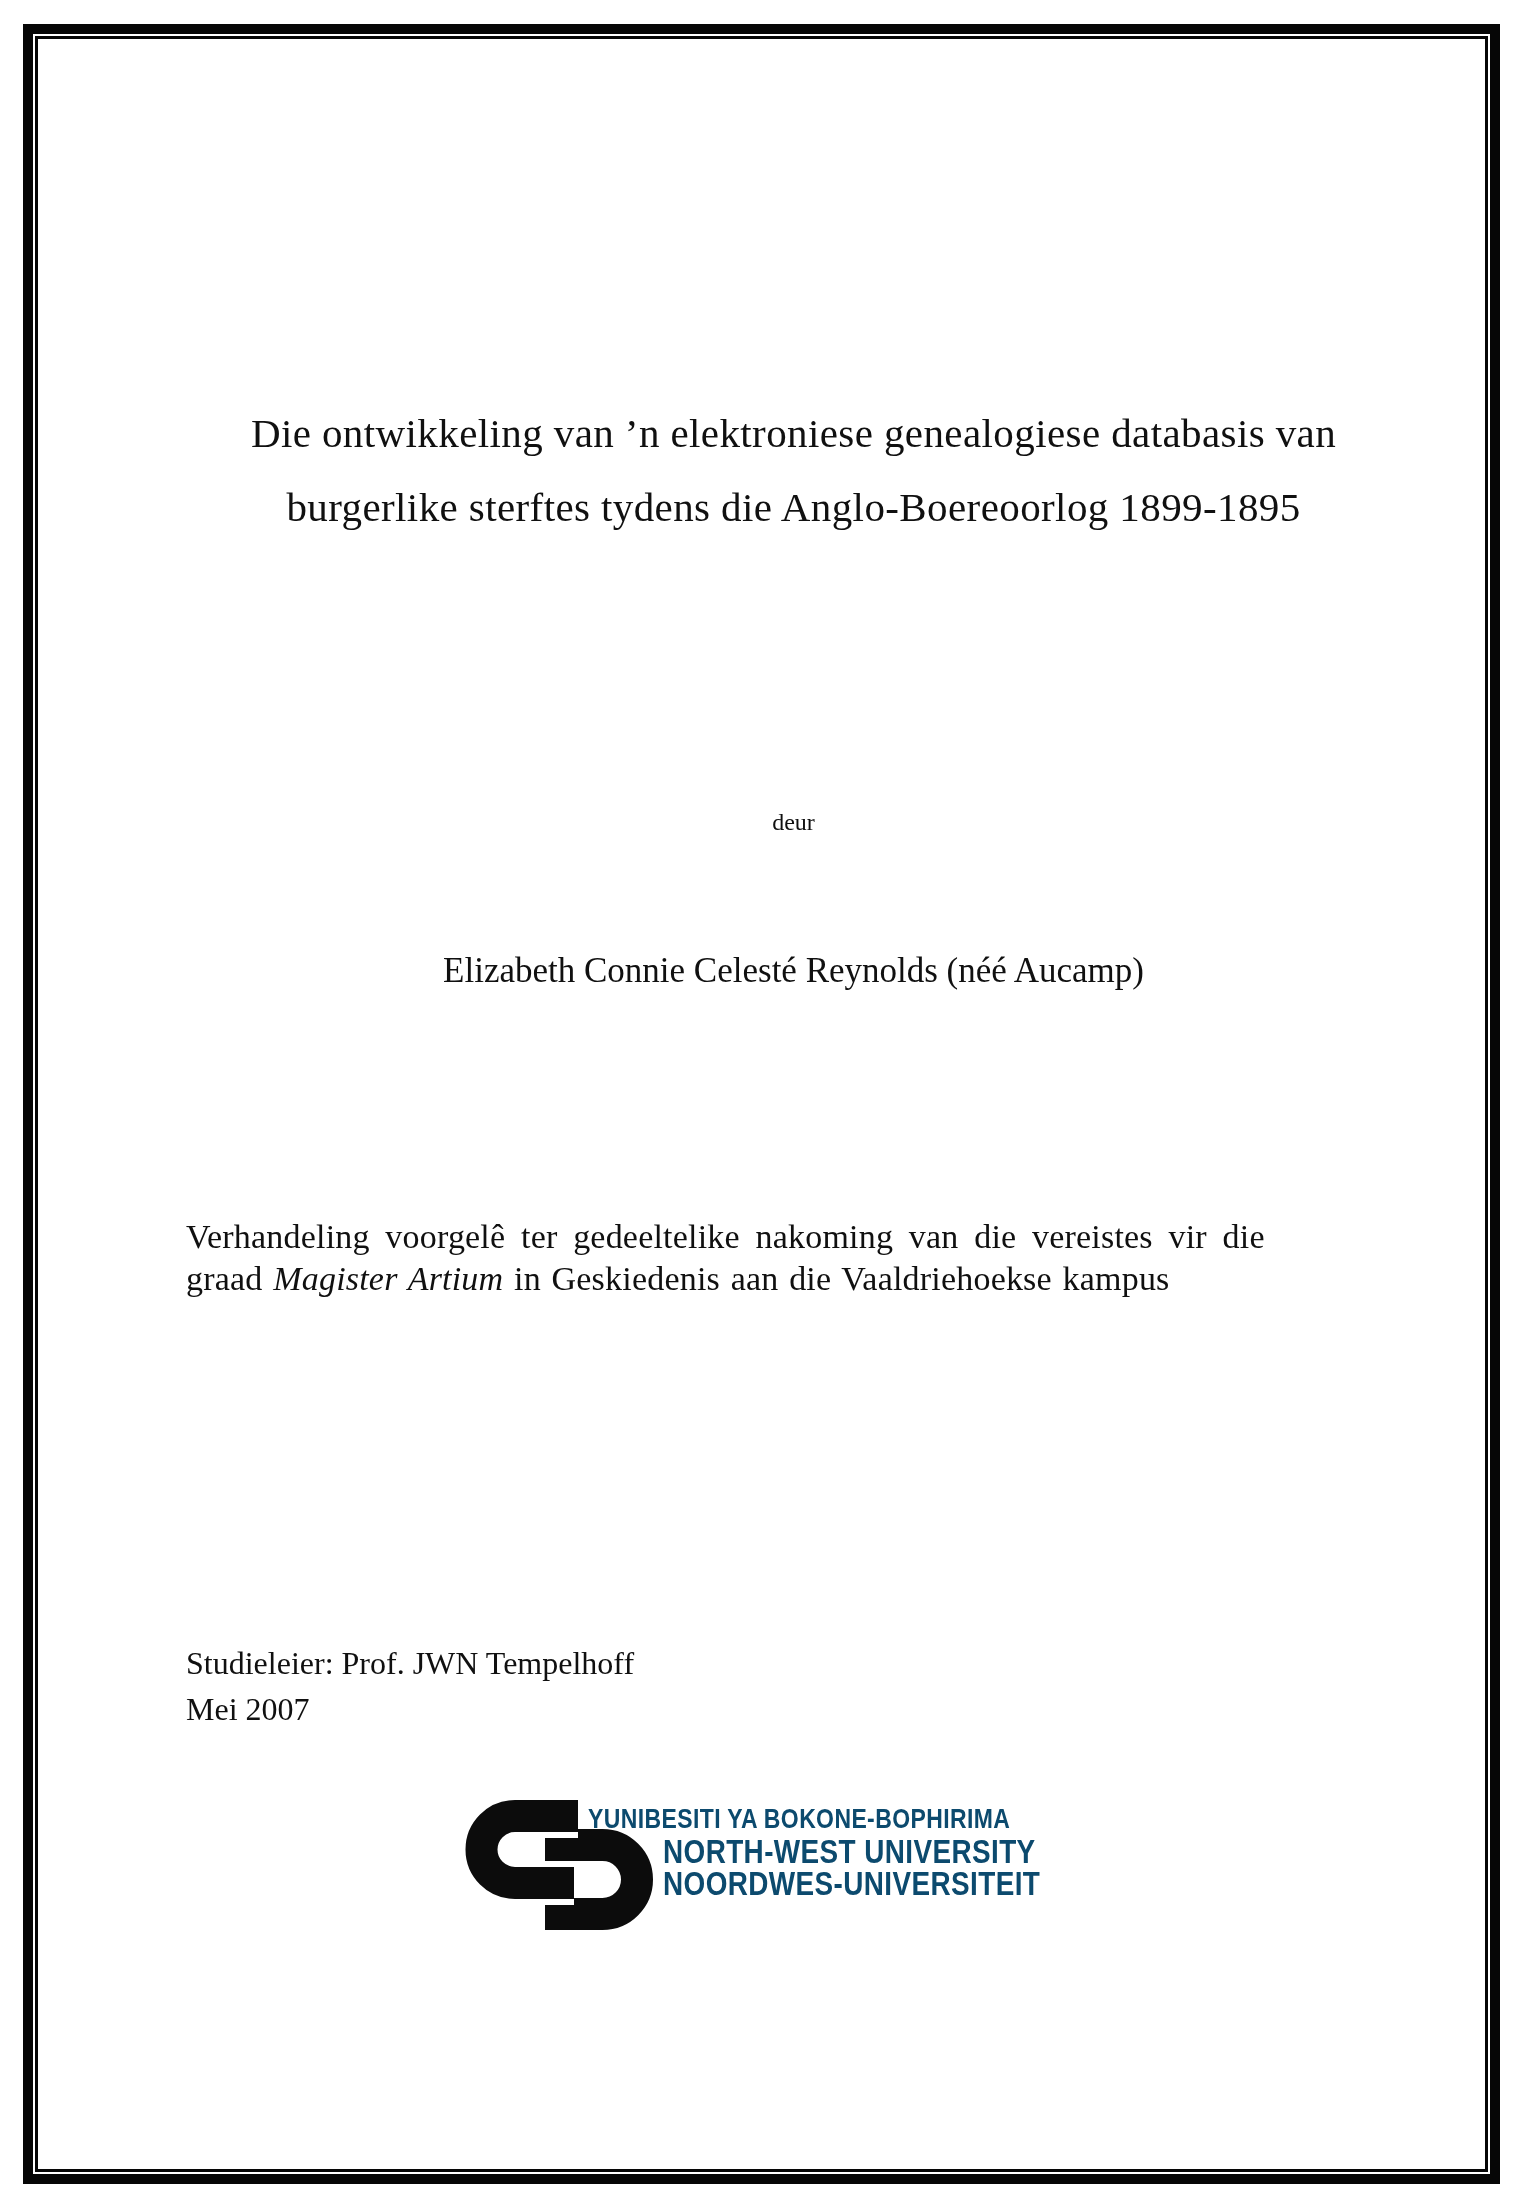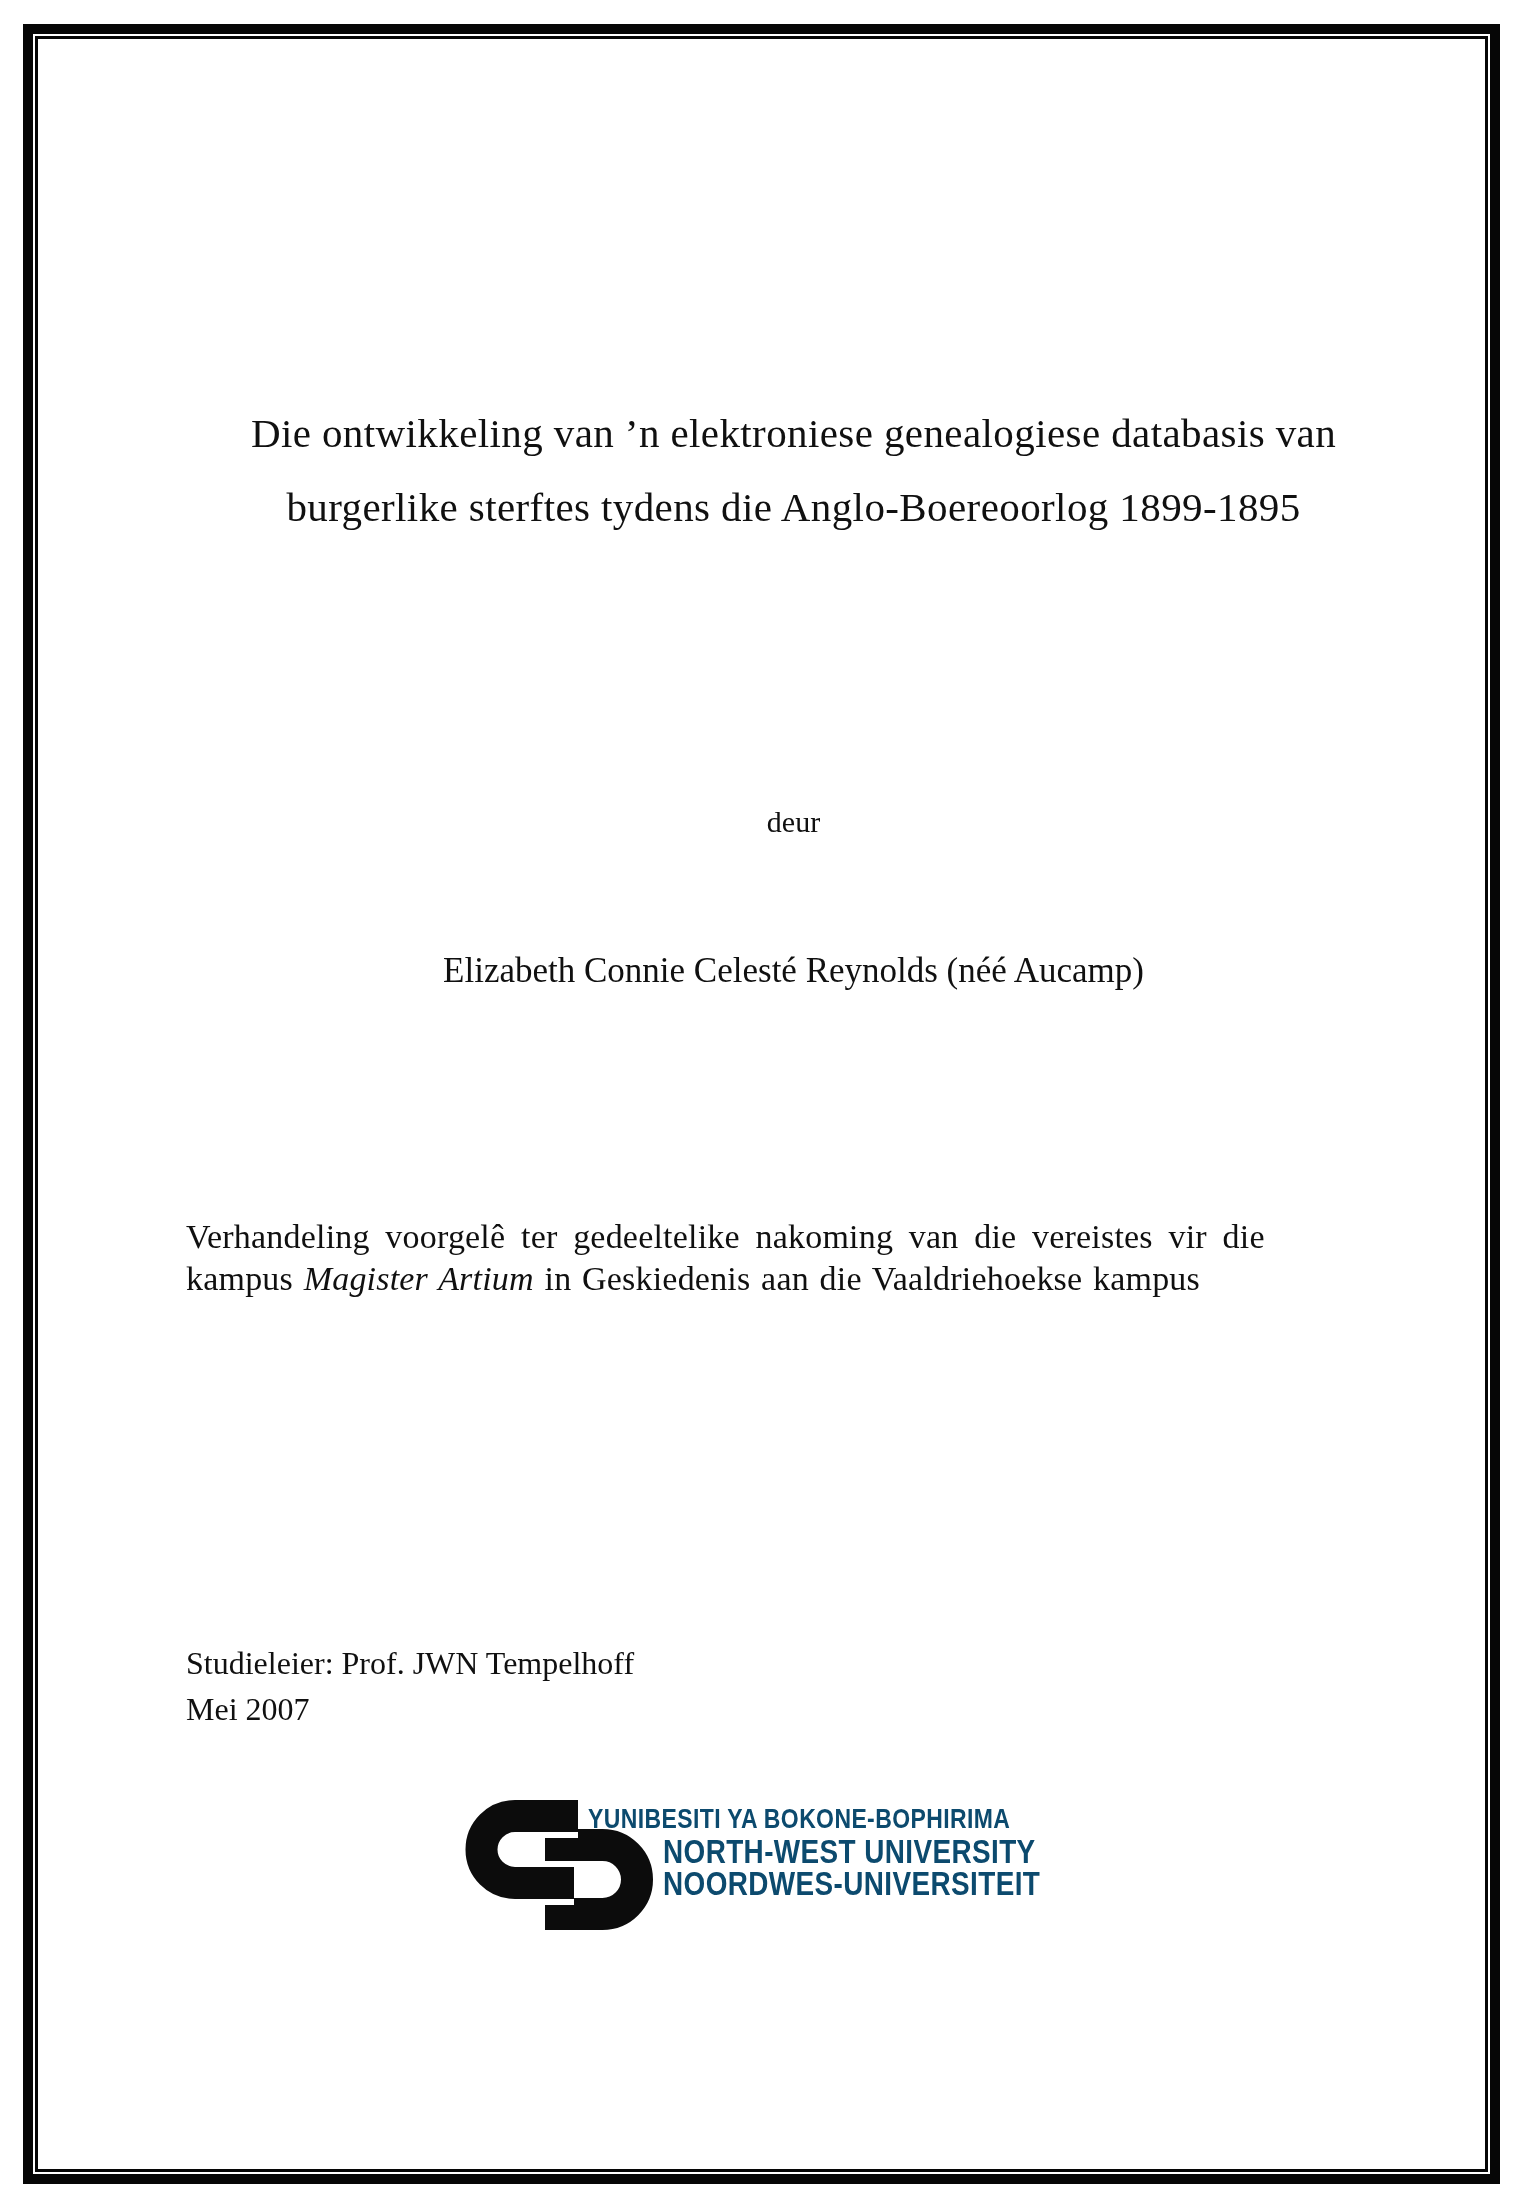--- a/index.html
+++ b/index.html
@@ -35,21 +35,21 @@
     text-align: center;
   }
   .title {
     top: 396px;
     font-size: 41px;
     line-height: 74px;
     letter-spacing: 0.4px;
   }
   .byline {
     top: 804px;
-    font-size: 30px;
+    font-size: 24px;
     line-height: 36px;
   }
   .author {
     top: 950px;
     font-size: 35px;
     line-height: 42px;
   }
   
   .statement {
     position: absolute;
@@ -113,21 +113,21 @@
     <div>Die ontwikkeling van ’n elektroniese genealogiese databasis van</div>
     <div>burgerlike sterftes tydens die Anglo-Boereoorlog 1899-1895</div>
   </div>
 
   <div class="centercol byline">deur</div>
 
   <div class="centercol author">Elizabeth Connie Celesté Reynolds (néé Aucamp)</div>
 
   <div class="statement">
     <span class="line line1">Verhandeling voorgelê ter gedeeltelike nakoming van die vereistes vir die</span>
-    <span class="line line2"><span>kampus </span><span class="italic">Magister Artium</span><span> in Geskiedenis aan die Vaaldriehoekse kampus</span></span>
+    <span class="line line2"><span>graad </span><span class="italic">Magister Artium</span><span> in Geskiedenis aan die Vaaldriehoekse kampus</span></span>
   </div>
 
   <div class="supervisor-block">
     <div>Studieleier: Prof. JWN Tempelhoff</div>
     <div>Mei 2007</div>
   </div>
 
   <div class="logo">
     <svg class="logo-mark" width="190" height="134" viewBox="0 0 190 134" aria-hidden="true">
 

